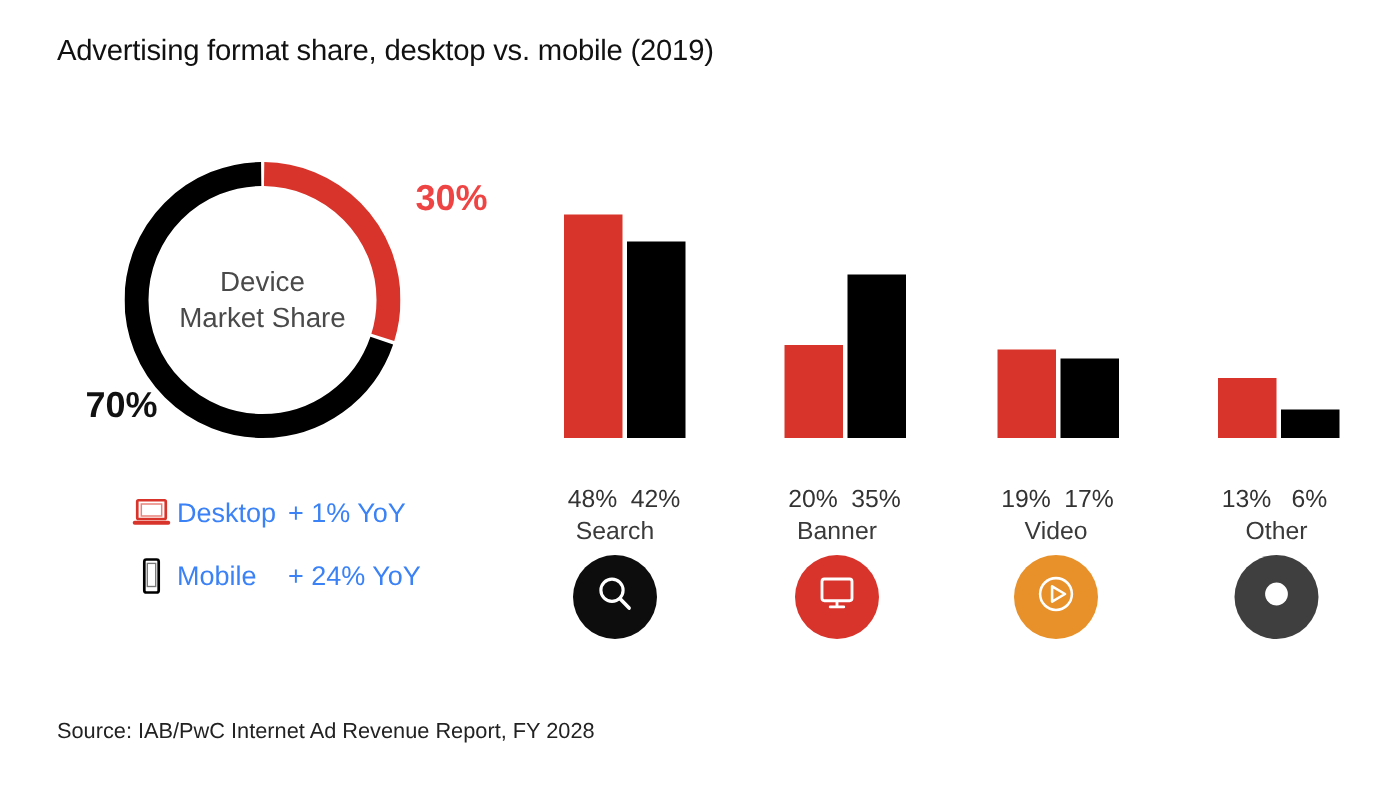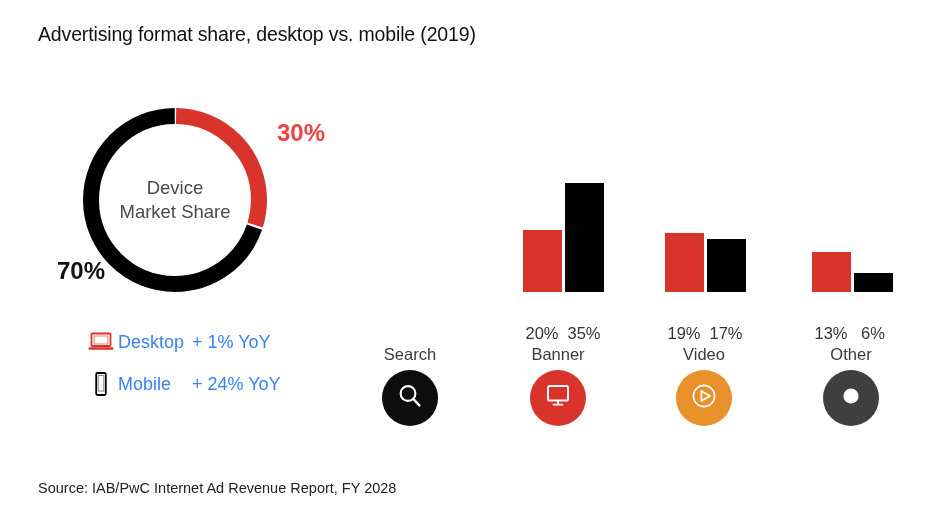--- a/index.html
+++ b/index.html
@@ -121,20 +121,30 @@
       </span>
       <span class="legend-text">
         <span class="lg-name">Mobile</span><span>+ 24% YoY</span>
       </span>
     </div>
 
   </div>
 
   <div id="bars-area">
 
+    <div class="bar-group" style="left:8px; width:100px;">
+      <div class="bar-pair">
+        <div class="bar desktop" style="height: 149.5px;"></div>
+        <div class="bar mobile" style="height: 130.8px;"></div>
+      </div>
+      <div class="bar-vals">
+        <span class="v-desktop">48%</span>
+        <span class="v-mobile">42%</span>
+      </div>
+    </div>
 
     <div class="bar-group" style="left:155px; width:100px;">
       <div class="bar-pair">
         <div class="bar desktop" style="height: 62.3px;"></div>
         <div class="bar mobile" style="height: 109px;"></div>
       </div>
       <div class="bar-vals">
         <span class="v-desktop">20%</span>
         <span class="v-mobile">35%</span>
       </div>

